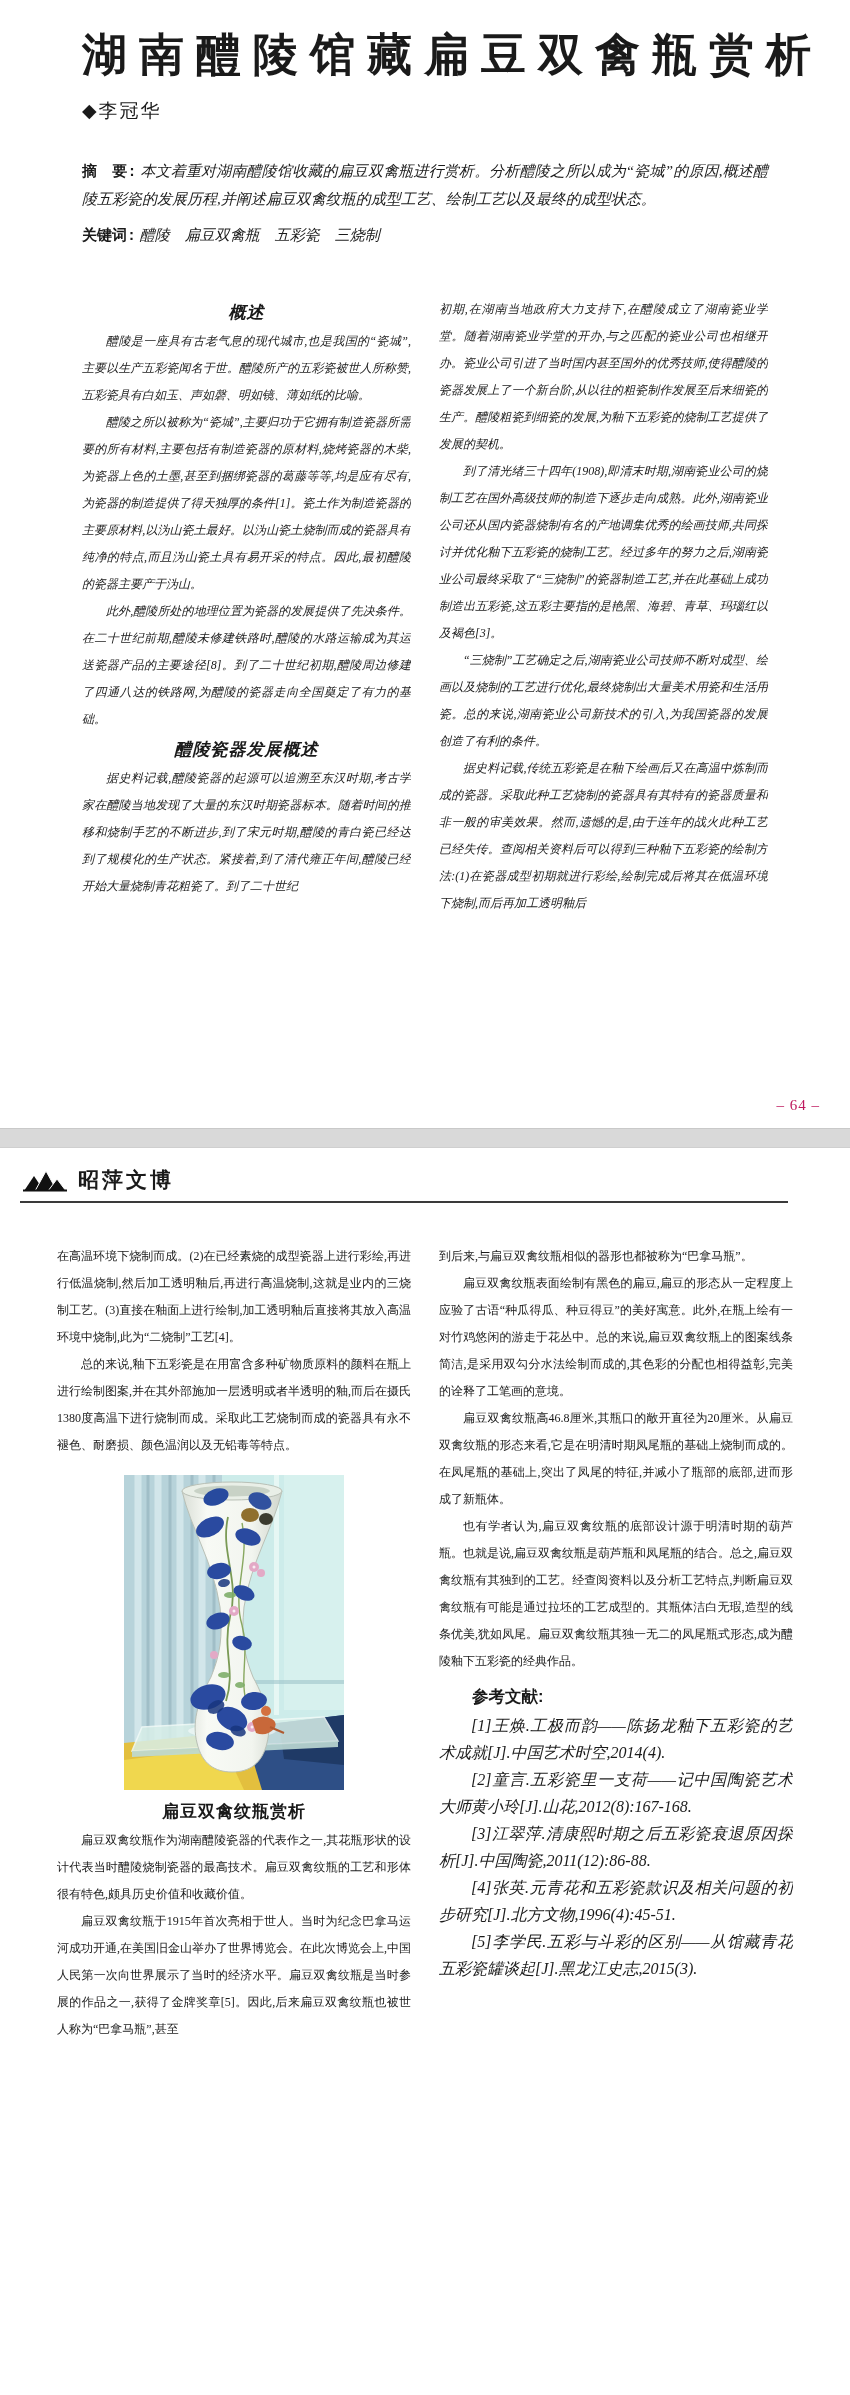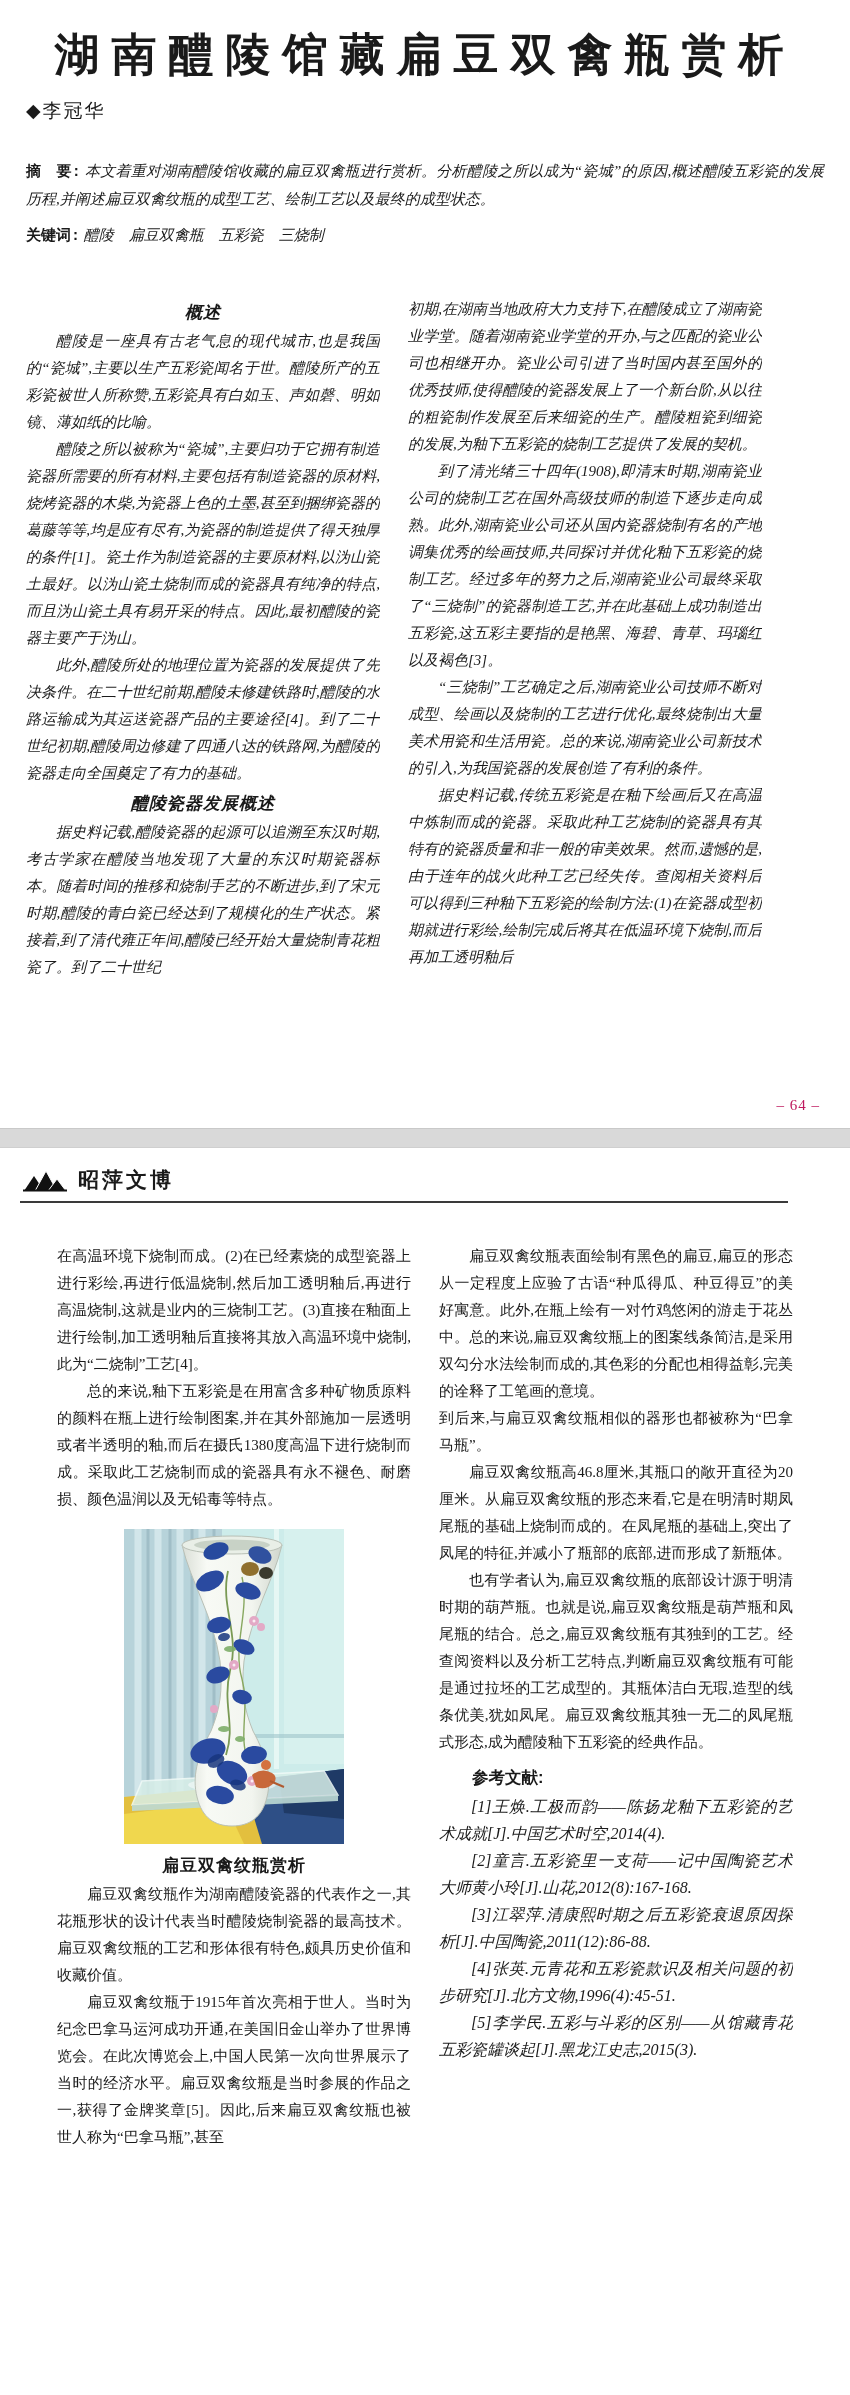--- a/index.html
+++ b/index.html
@@ -1,19 +1,19 @@
 <!DOCTYPE html>
 <html><head>
 <meta charset="utf-8">
 <style>
   html,body{margin:0;padding:0;background:#ffffff;}
   #root{width:850px;height:2395px;position:relative;background:#fff;overflow:hidden;
         font-family:"Liberation Serif","DejaVu Serif",serif;color:#1a1a1a;}
   .page{position:relative;box-sizing:border-box;background:#fff;}
-  .p1{height:1128px;padding:22px 26px 0;}
+  .p1{height:1128px;padding:22px 82px 0;}
   .p2{height:1540px;padding:8px 57px 16px;}
   .sep{height:18px;background:#d9d9d9;border-top:1px solid #c9c9c9;border-bottom:1px solid #cfcfcf;}
   .sep2{height:14px;background:#d9d9d9;border-top:1px solid #c9c9c9;border-bottom:1px solid #cfcfcf;}
   .tail{height:27px;background:#fff;position:relative;}
 
   .art-title{margin:8px 0 0;text-align:center;font-size:45px;font-weight:bold;
              letter-spacing:12px;line-height:1.15;white-space:nowrap;}
   .art-author{margin:16px 0 0;text-align:left;font-size:19px;letter-spacing:2px;}
 
   .abstract{margin:34px 0 0;font-size:15px;line-height:27px;text-align:justify;}
@@ -21,21 +21,21 @@
   .lab{font-family:Liberation Mono, monospace;font-weight:bold;font-style:normal;}
   .kai{font-style:italic;}
 
   .cols{display:flex;gap:28px;}
   .p1 .cols{margin-top:46px;font-style:italic;}
   .p2 .cols{margin-top:40px;align-items:center;}
   .col{width:354px;overflow:hidden;}
   .p1 .col{height:812px;}
   .p2 .col{height:1085px;}
 
-  .para{margin:0;font-size:15px;line-height:27px;text-align:justify;text-indent:2em;}
+  .para{margin:0;font-size:12px;line-height:27px;text-align:justify;text-indent:2em;}
   .para.cont{text-indent:0;}
   .para.ref{font-style:italic;font-size:16px;}
   .sec-heading{margin:5px 0 4px;text-align:center;font-size:17px;font-weight:bold;
                font-family:"Liberation Sans","DejaVu Sans",sans-serif;letter-spacing:1px;}
   .ref-heading{margin:8px 0 2px;font-size:16.5px;line-height:27px;font-weight:bold;
                font-family:"Liberation Sans","DejaVu Sans",sans-serif;text-indent:2em;}
 
   .p2-header{display:flex;align-items:center;gap:10px;margin-left:-37px;width:766px;
              padding:10px 0 7px 2px;border-bottom:2.5px solid #3a3a3a;}
   .p2-header .jtitle{font-family:"Liberation Sans","DejaVu Sans",sans-serif;font-weight:bold;
@@ -65,21 +65,21 @@
     <p class="kw-line">
       <span class="lab">关键词:</span>
       <span class="kai">醴陵　扁豆双禽瓶　五彩瓷　三烧制</span>
     </p>
 
     <div class="cols">
       <div class="col">
           <div class="sec-heading">概述</div>
           <div class="para">醴陵是一座具有古老气息的现代城市,也是我国的“瓷城”,主要以生产五彩瓷闻名于世。醴陵所产的五彩瓷被世人所称赞,五彩瓷具有白如玉、声如磬、明如镜、薄如纸的比喻。</div>
           <div class="para">醴陵之所以被称为“瓷城”,主要归功于它拥有制造瓷器所需要的所有材料,主要包括有制造瓷器的原材料,烧烤瓷器的木柴,为瓷器上色的土墨,甚至到捆绑瓷器的葛藤等等,均是应有尽有,为瓷器的制造提供了得天独厚的条件[1]。瓷土作为制造瓷器的主要原材料,以沩山瓷土最好。以沩山瓷土烧制而成的瓷器具有纯净的特点,而且沩山瓷土具有易开采的特点。因此,最初醴陵的瓷器主要产于沩山。</div>
-          <div class="para">此外,醴陵所处的地理位置为瓷器的发展提供了先决条件。在二十世纪前期,醴陵未修建铁路时,醴陵的水路运输成为其运送瓷器产品的主要途径[4]。到了二十世纪初期,醴陵周边修建了四通八达的铁路网,为醴陵的瓷器走向全国奠定了有力的基础。</div>
+          <div class="para">此外,醴陵所处的地理位置为瓷器的发展提供了先决条件。在二十世纪前期,醴陵未修建铁路时,醴陵的水路运输成为其运送瓷器产品的主要途径[8]。到了二十世纪初期,醴陵周边修建了四通八达的铁路网,为醴陵的瓷器走向全国奠定了有力的基础。</div>
           <div class="sec-heading">醴陵瓷器发展概述</div>
           <div class="para">据史料记载,醴陵瓷器的起源可以追溯至东汉时期,考古学家在醴陵当地发现了大量的东汉时期瓷器标本。随着时间的推移和烧制手艺的不断进步,到了宋元时期,醴陵的青白瓷已经达到了规模化的生产状态。紧接着,到了清代雍正年间,醴陵已经开始大量烧制青花粗瓷了。到了二十世纪</div>
         </div>
       <div class="col">
           <div class="para cont">初期,在湖南当地政府大力支持下,在醴陵成立了湖南瓷业学堂。随着湖南瓷业学堂的开办,与之匹配的瓷业公司也相继开办。瓷业公司引进了当时国内甚至国外的优秀技师,使得醴陵的瓷器发展上了一个新台阶,从以往的粗瓷制作发展至后来细瓷的生产。醴陵粗瓷到细瓷的发展,为釉下五彩瓷的烧制工艺提供了发展的契机。</div>
           <div class="para">到了清光绪三十四年(1908),即清末时期,湖南瓷业公司的烧制工艺在国外高级技师的制造下逐步走向成熟。此外,湖南瓷业公司还从国内瓷器烧制有名的产地调集优秀的绘画技师,共同探讨并优化釉下五彩瓷的烧制工艺。经过多年的努力之后,湖南瓷业公司最终采取了“三烧制”的瓷器制造工艺,并在此基础上成功制造出五彩瓷,这五彩主要指的是艳黑、海碧、青草、玛瑙红以及褐色[3]。</div>
           <div class="para">“三烧制”工艺确定之后,湖南瓷业公司技师不断对成型、绘画以及烧制的工艺进行优化,最终烧制出大量美术用瓷和生活用瓷。总的来说,湖南瓷业公司新技术的引入,为我国瓷器的发展创造了有利的条件。</div>
           <div class="para">据史料记载,传统五彩瓷是在釉下绘画后又在高温中炼制而成的瓷器。采取此种工艺烧制的瓷器具有其特有的瓷器质量和非一般的审美效果。然而,遗憾的是,由于连年的战火此种工艺已经失传。查阅相关资料后可以得到三种釉下五彩瓷的绘制方法:(1)在瓷器成型初期就进行彩绘,绘制完成后将其在低温环境下烧制,而后再加工透明釉后</div>
         </div>
     </div>
@@ -185,22 +185,22 @@
       <path d="M128,246 q10,-8 20,-2 q6,4 2,10 q-8,8 -18,4 z" fill="#c8683a"></path>
       <circle cx="142" cy="236" r="5" fill="#d4713f"></circle>
       <path d="M146,252 l14,6" stroke="#b05a30" stroke-width="2"></path>
     </svg>
   </figure>
 <div class="sec-heading">扁豆双禽纹瓶赏析</div>
           <div class="para">扁豆双禽纹瓶作为湖南醴陵瓷器的代表作之一,其花瓶形状的设计代表当时醴陵烧制瓷器的最高技术。扁豆双禽纹瓶的工艺和形体很有特色,颇具历史价值和收藏价值。</div>
           <div class="para">扁豆双禽纹瓶于1915年首次亮相于世人。当时为纪念巴拿马运河成功开通,在美国旧金山举办了世界博览会。在此次博览会上,中国人民第一次向世界展示了当时的经济水平。扁豆双禽纹瓶是当时参展的作品之一,获得了金牌奖章[5]。因此,后来扁豆双禽纹瓶也被世人称为“巴拿马瓶”,甚至</div>
         </div>
       <div class="col">
+          <div class="para cont">到后来,与扁豆双禽纹瓶相似的器形也都被称为“巴拿马瓶”。</div>
           <div class="para">扁豆双禽纹瓶表面绘制有黑色的扁豆,扁豆的形态从一定程度上应验了古语“种瓜得瓜、种豆得豆”的美好寓意。此外,在瓶上绘有一对竹鸡悠闲的游走于花丛中。总的来说,扁豆双禽纹瓶上的图案线条简洁,是采用双勾分水法绘制而成的,其色彩的分配也相得益彰,完美的诠释了工笔画的意境。</div>
-          <div class="para cont">到后来,与扁豆双禽纹瓶相似的器形也都被称为“巴拿马瓶”。</div>
           <div class="para">扁豆双禽纹瓶高46.8厘米,其瓶口的敞开直径为20厘米。从扁豆双禽纹瓶的形态来看,它是在明清时期凤尾瓶的基础上烧制而成的。在凤尾瓶的基础上,突出了凤尾的特征,并减小了瓶部的底部,进而形成了新瓶体。</div>
           <div class="para">也有学者认为,扁豆双禽纹瓶的底部设计源于明清时期的葫芦瓶。也就是说,扁豆双禽纹瓶是葫芦瓶和凤尾瓶的结合。总之,扁豆双禽纹瓶有其独到的工艺。经查阅资料以及分析工艺特点,判断扁豆双禽纹瓶有可能是通过拉坯的工艺成型的。其瓶体洁白无瑕,造型的线条优美,犹如凤尾。扁豆双禽纹瓶其独一无二的凤尾瓶式形态,成为醴陵釉下五彩瓷的经典作品。</div>
           <div class="ref-heading">参考文献:</div>
           <div class="para ref">[1]王焕.工极而韵——陈扬龙釉下五彩瓷的艺术成就[J].中国艺术时空,2014(4).</div>
           <div class="para ref">[2]童言.五彩瓷里一支荷——记中国陶瓷艺术大师黄小玲[J].山花,2012(8):167-168.</div>
           <div class="para ref">[3]江翠萍.清康熙时期之后五彩瓷衰退原因探析[J].中国陶瓷,2011(12):86-88.</div>
           <div class="para ref">[4]张英.元青花和五彩瓷款识及相关问题的初步研究[J].北方文物,1996(4):45-51.</div>
           <div class="para ref">[5]李学民.五彩与斗彩的区别——从馆藏青花五彩瓷罐谈起[J].黑龙江史志,2015(3).</div>
         </div>
     </div>

